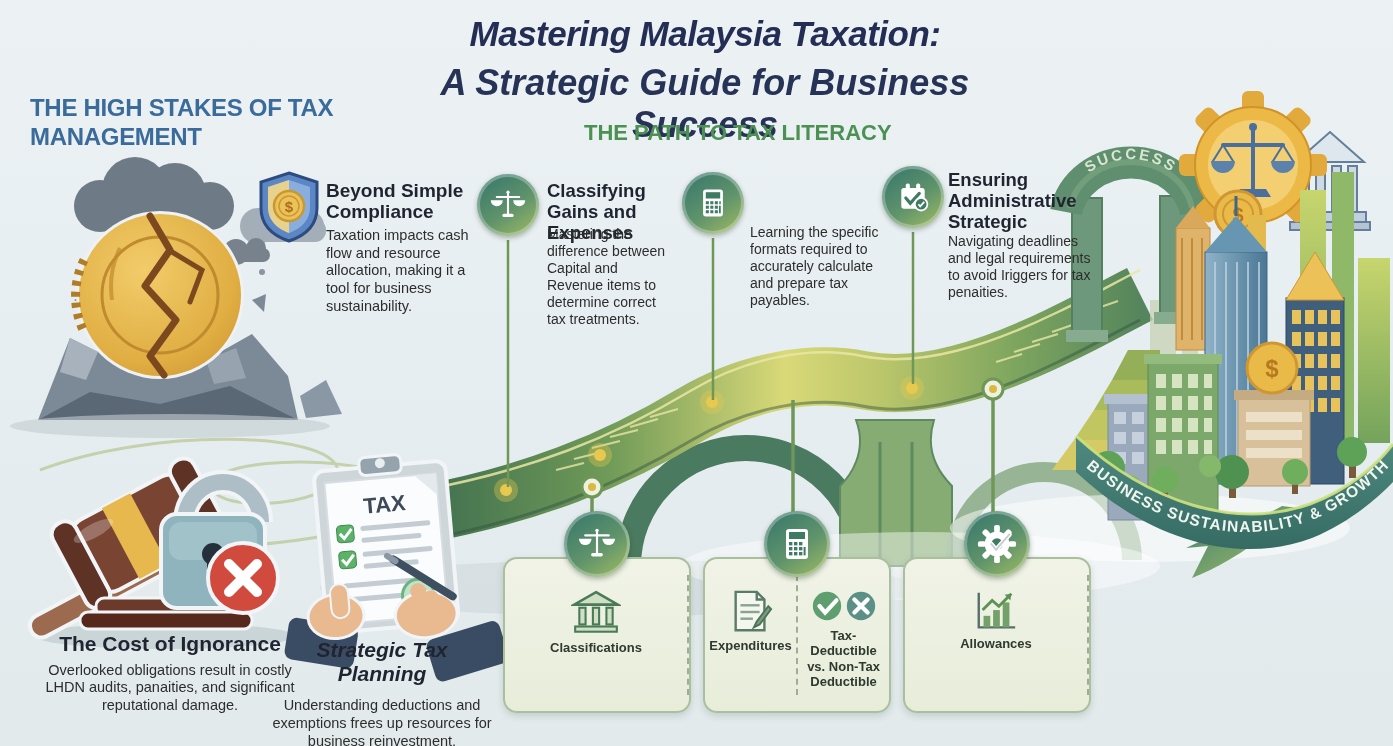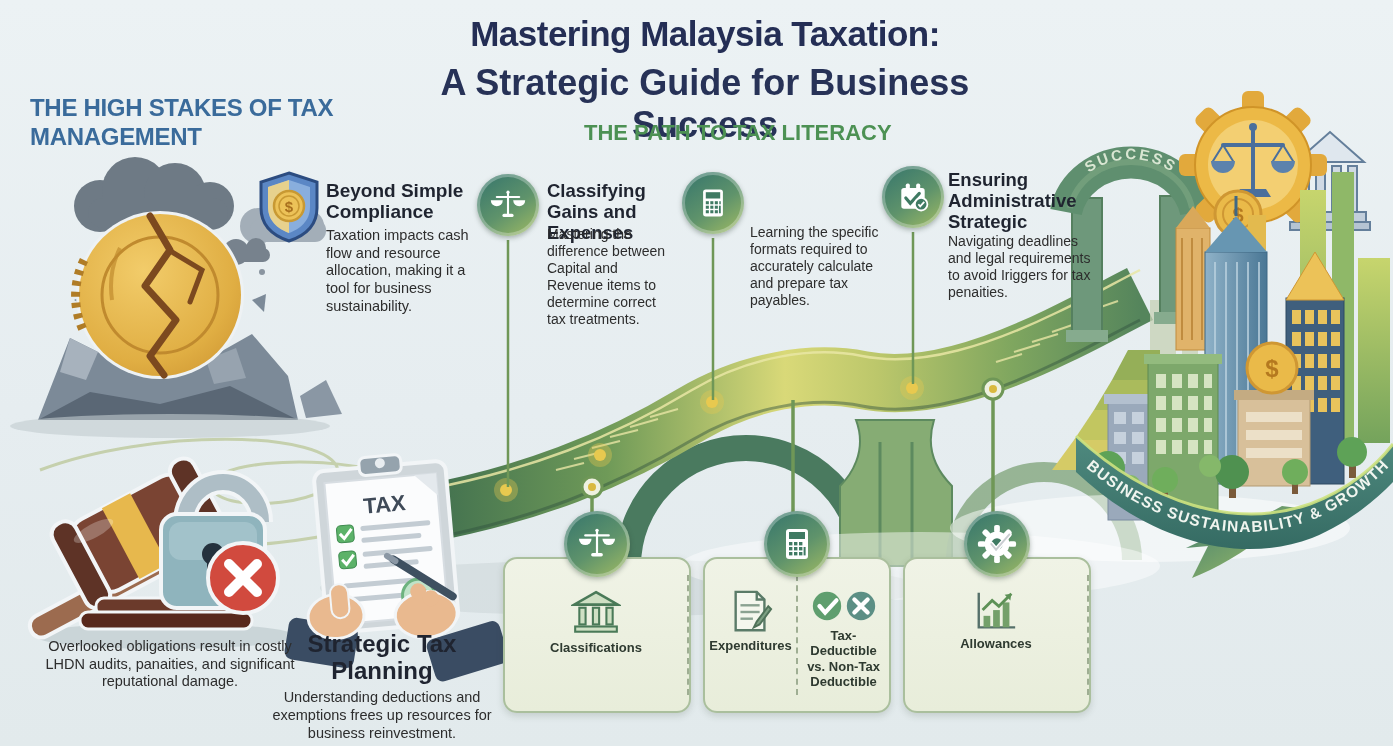--- a/index.html
+++ b/index.html
@@ -1,21 +1,21 @@
 <!DOCTYPE html>
 <html><head>
 <meta charset="utf-8">
 <style>
   html,body{margin:0;padding:0;}
   body{font-family:"Liberation Sans","DejaVu Sans",sans-serif;background:#dfe7ea;}
   .canvas{position:relative;width:1393px;height:746px;overflow:hidden;
           background:linear-gradient(180deg,#ecf2f4 0%,#e6edf0 55%,#e2eaec 100%);}
   .bg{position:absolute;left:0;top:0;z-index:1;}
   .abs{position:absolute;z-index:3;}
-  .title-wrap{left:380px;top:14px;width:650px;text-align:center;}
+  .title-wrap{left:380px;top:14px;width:650px;text-align:center;font-style:italic;}
   .title-l1{font-size:35px;font-weight:800;color:#242e55;letter-spacing:-.5px;}
   .title-l2{font-size:36px;font-weight:700;color:#273257;margin-top:8px;}
   .stakes-heading{left:30px;top:94px;width:318px;text-align:left;font-size:24px;
                   font-weight:800;color:#3a6b9b;line-height:1.2;letter-spacing:-.3px;}
   .path-heading{left:584px;top:120px;width:320px;font-size:22px;font-weight:800;color:#4c9153;}
   .blk-title{font-weight:800;color:#1f2430;line-height:1.13;}
   .blk-body{color:#2d2d2d;line-height:1.22;}
   .ico-circle{position:absolute;width:62px;height:62px;border-radius:50%;z-index:4;
       background:linear-gradient(145deg,#3c7a6c 10%,#5f936b 55%,#a3bd63 100%);
       box-shadow:0 2px 5px rgba(40,60,50,.35), inset 0 0 0 3px rgba(255,255,255,.28);
@@ -476,24 +476,25 @@
         <rect x="23.5" y="5" width="4.5" height="8" rx="2" fill="#fff"></rect>
     <path d="M12,21 l5,6 l10,-11" stroke="#3f7a63" stroke-width="3.5" fill="none" stroke-linecap="round"></path>
     <circle cx="29" cy="28" r="7" fill="#3f7a63" stroke="#fff" stroke-width="2"></circle>
     <path d="M26,28 l2,2.5 l4.5,-5" stroke="#fff" stroke-width="2" fill="none"></path>
       </svg>
 </div>
 <div class="abs blk-title" style="left:948px;top:170px;width:150px;font-size:18.5px;">Ensuring Administrative Strategic</div>
 <div class="abs blk-body" style="left:948px;top:233px;width:152px;font-size:14px;">Navigating deadlines and legal requirements to avoid Iriggers for tax penaities.</div>
 
 <div class="abs" style="left:28px;top:632px;width:284px;text-align:center;">
+  <div class="blk-title" style="font-size:21px;">The Cost of Ignorance</div>
   <div class="blk-body" style="font-size:14.5px;margin-top:6px;">Overlooked obligations result in costly LHDN audits, panaities, and significant reputational damage.</div>
 </div>
 <div class="abs" style="left:258px;top:626px;width:248px;text-align:center;">
-  <div class="blk-title" style="font-size:24px;width:180px;margin:4px auto;">Strategic Tax Planning</div>
+  <div class="blk-title" style="font-size:21px;width:180px;margin:12px auto;font-style:italic;">Strategic Tax Planning</div>
   <div class="blk-body" style="font-size:14.5px;margin-top:5px;">Understanding deductions and exemptions frees up resources for business reinvestment.</div>
 </div>
 
 <div class="card-group" style="left:503px;top:511px;">
   <div class="ico-circle big circ-top">
     <svg viewBox="-5 0 50 40" width="42">
           <g stroke="#fff" stroke-width="2.6" fill="none" stroke-linecap="round">
       <line x1="20" y1="5" x2="20" y2="31"></line>
             <circle cx="20" cy="4" r="2" fill="#fff" stroke="none"></circle>
       <line x1="6" y1="10" x2="34" y2="10"></line>

